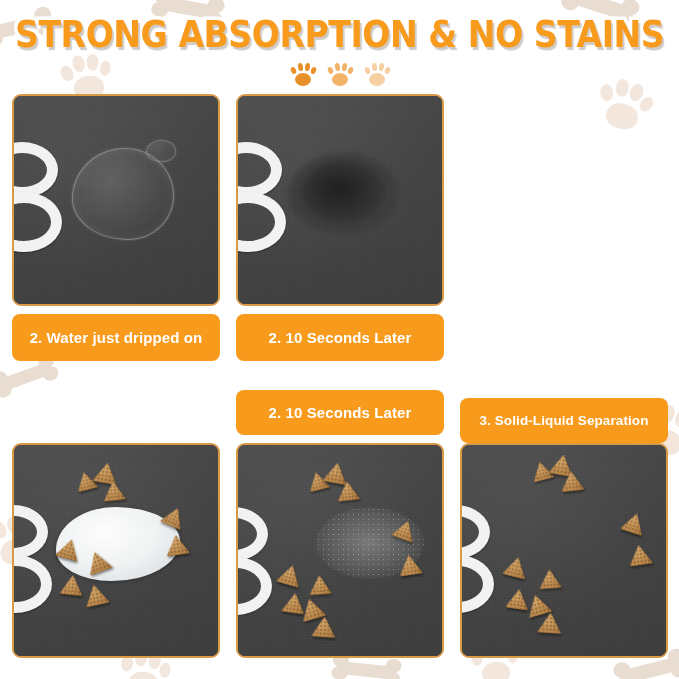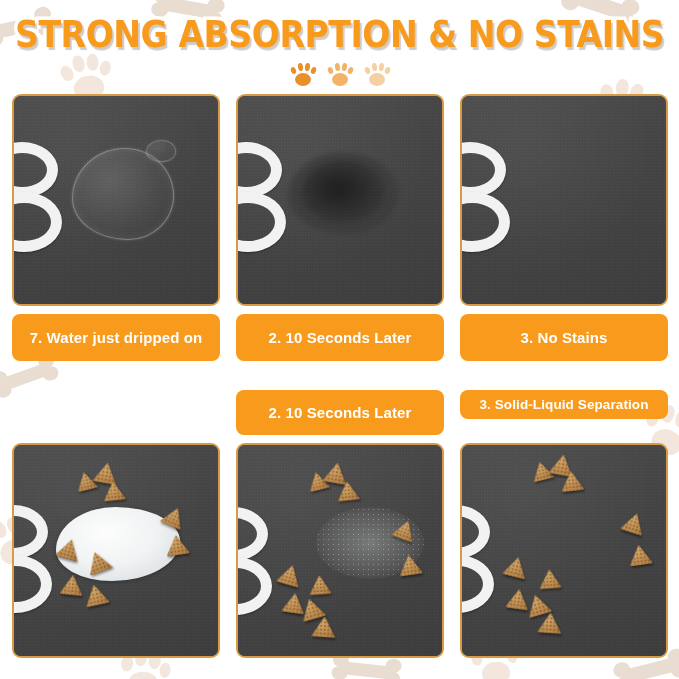--- a/index.html
+++ b/index.html
@@ -299,46 +299,36 @@
   <div class="panel" style="left:12px;top:94px;width:208px;height:267px;">
     <div class="photo" style="top:0;height:212px;">
       <div class="mat"></div>
       <div class="logoB" style="left:-28px;top:46px;">
         <div class="lobe top" style="width:72px;height:56px;"></div>
         <div class="lobe bot" style="width:76px;height:60px;"></div>
       </div>
       <div class="water-blob" style="left:58px;top:52px;width:102px;height:92px;"></div>
       <div class="water-blob" style="left:132px;top:44px;width:30px;height:22px;opacity:.75;"></div>
     </div>
-    <div class="caption" style="top:220px;height:47px;">7. Water just dripped on</div>
+    <div class="caption" style="top:220px;height:47px;">2. Water just dripped on</div>
   </div>
 
   <div class="panel" style="left:236px;top:94px;width:208px;height:267px;">
     <div class="photo" style="top:0;height:212px;">
       <div class="mat"></div>
       <div class="logoB" style="left:-28px;top:46px;">
         <div class="lobe top" style="width:72px;height:56px;"></div>
         <div class="lobe bot" style="width:76px;height:60px;"></div>
       </div>
       <div class="damp-blob" style="left:50px;top:56px;width:110px;height:82px;"></div>
       <div class="damp-blob" style="left:64px;top:64px;width:82px;height:62px;opacity:.8;"></div>
     </div>
     <div class="caption" style="top:220px;height:47px;">2. 10 Seconds Later</div>
   </div>
 
-  <div class="panel" style="left:460px;top:94px;width:208px;height:267px;">
-    <div class="photo" style="top:0;height:212px;">
-      <div class="mat"></div>
-      <div class="logoB" style="left:-28px;top:46px;">
-        <div class="lobe top" style="width:72px;height:56px;"></div>
-        <div class="lobe bot" style="width:76px;height:60px;"></div>
-      </div>
-    </div>
-    <div class="caption" style="top:220px;height:47px;">3. No Stains</div>
-  </div>
 
   <div class="panel" style="left:12px;top:390px;width:208px;height:268px;">
     <div class="photo" style="top:53px;height:215px;">
       <div class="mat"></div>
       <div class="logoB" style="left:-36px;top:60px;">
         <div class="lobe top" style="width:70px;height:54px;"></div>
         <div class="lobe bot" style="width:74px;height:58px;"></div>
       </div>
 
       <div class="milk-blob" style="left:42px;top:62px;width:124px;height:74px;"></div>
@@ -411,21 +401,21 @@
       <div class="kibble" style="left:74px;top:164px;transform:rotate(-16deg) scale(.95);">
           <span></span>
         </div>
       <div class="kibble" style="left:86px;top:182px;transform:rotate(4deg) scale(.95);">
           <span></span>
         </div>
     </div>
   </div>
 
   <div class="panel" style="left:460px;top:390px;width:208px;height:268px;">
-    <div class="caption small" style="top:0;height:29px;">3. Solid-Liquid Separation</div>
+    <div class="caption small" style="top:8px;height:45px;">3. Solid-Liquid Separation</div>
     <div class="photo" style="top:53px;height:215px;">
       <div class="mat"></div>
       <div class="logoB" style="left:-42px;top:60px;">
         <div class="lobe top" style="width:70px;height:54px;"></div>
         <div class="lobe bot" style="width:74px;height:58px;"></div>
       </div>
 
       <div class="kibble" style="left:80px;top:26px;transform:rotate(-14deg) scale(.85);">
           <span></span>
         </div>

